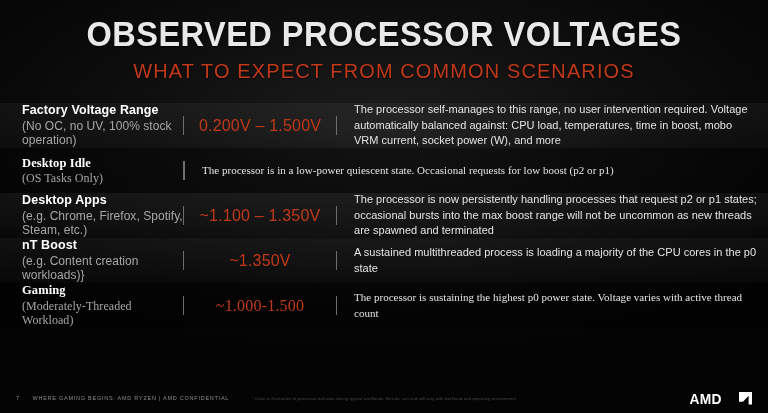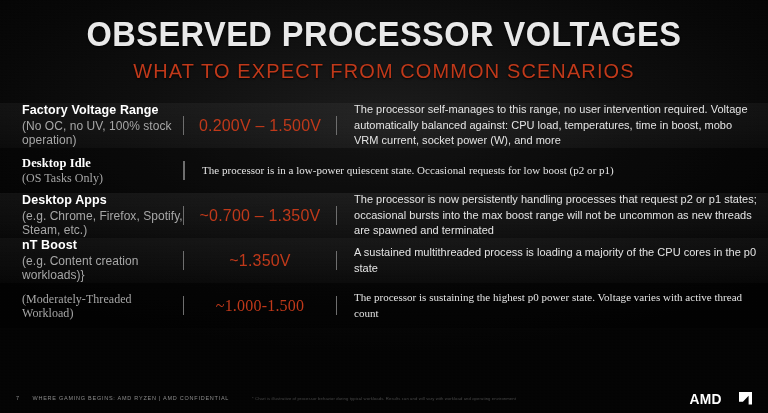--- a/index.html
+++ b/index.html
@@ -214,39 +214,40 @@
       <div class="divider"></div>
       <div class="col-desc">The processor is in a low-power quiescent state. Occasional requests for low boost (p2 or p1)</div>
     </div>
 
     <div class="row band">
       <div class="col-label">
         <div class="label-main">Desktop Apps</div>
         <div class="label-sub">(e.g. Chrome, Firefox, Spotify, Steam, etc.)</div>
       </div>
       <div class="divider"></div>
-      <div class="col-voltage">~0.700 – 1.350V</div>
+      <div class="col-voltage">~1.100 – 1.350V</div>
       <div class="divider"></div>
       <div class="col-desc">The processor is now persistently handling processes that request p2 or p1 states; occasional bursts into the max boost range will not be uncommon as new threads are spawned and terminated</div>
     </div>
 
 
     <div class="row band">
       <div class="col-label">
         <div class="label-main">nT Boost</div>
         <div class="label-sub">(e.g. Content creation workloads)}</div>
       </div>
       <div class="divider"></div>
       <div class="col-voltage">~1.350V</div>
       <div class="divider"></div>
       <div class="col-desc">A sustained multithreaded process is loading a majority of the CPU cores in the p0 state</div>
     </div>
 
     <div class="row dark">
       <div class="col-label">
+        <div class="label-main">Gaming</div>
         <div class="label-sub">(Moderately-Threaded Workload)</div>
       </div>
       <div class="divider"></div>
       <div class="col-voltage">~1.000-1.500</div>
       <div class="divider"></div>
       <div class="col-desc">The processor is sustaining the highest p0 power state. Voltage varies with active thread count</div>
     </div>
 
   </div>
 

